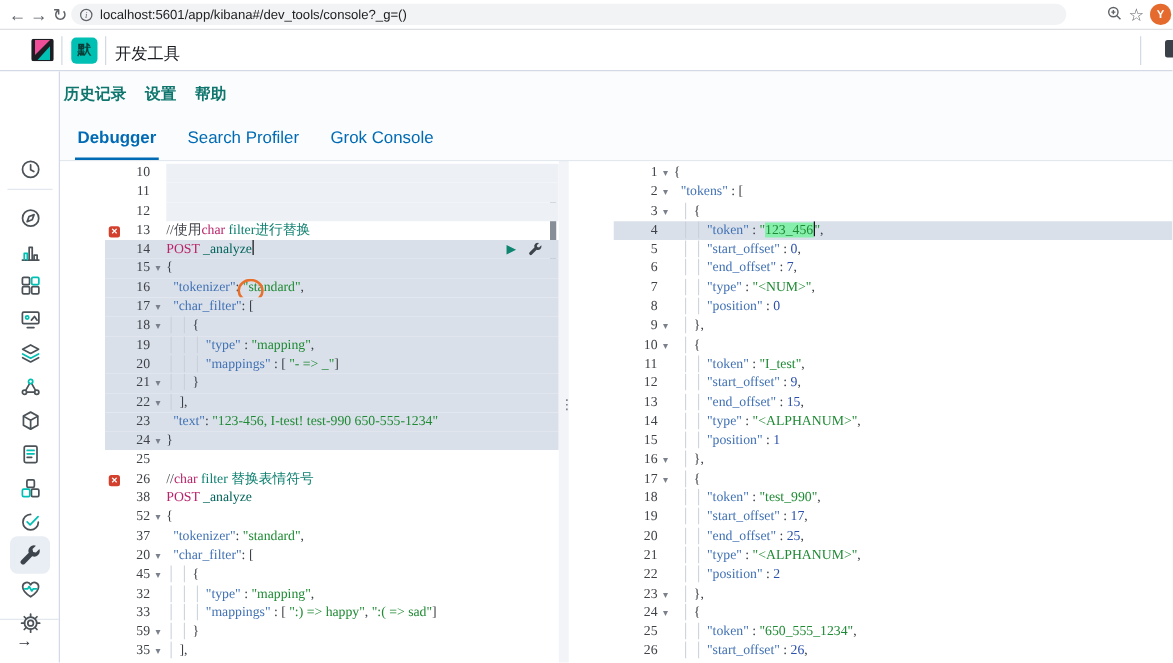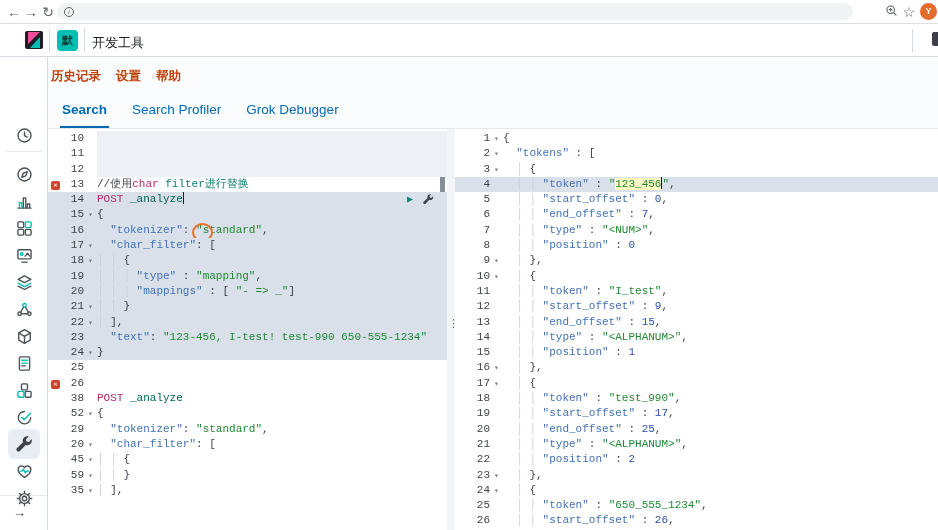--- a/index.html
+++ b/index.html
@@ -44,57 +44,57 @@
   .sb-divider { position:absolute; left:6px; width:36px; height:1px; background:#E3E8EF; }
   .sb-bottom-divider { position:absolute; left:0; top:438px; width:47px; height:1px; background:#E3E8EF; }
   #collapse-btn { position:absolute; left:13px; top:448px; font-size:13px; color:#343741; cursor:pointer; }
   .sb-item svg { display:block; }
 
   
   #devtools-top { position:absolute; left:48px; top:57px; width:890px; height:71px;
     background:#FBFCFD; }
   #dt-menu { position:absolute; left:3px; top:9px; }
   .menu-item { display:inline-block; margin-right:15px; font-size:12.5px; font-weight:600;
-    color:#c2410c; cursor:pointer; }
+    color:#0f766e; cursor:pointer; }
   #dt-tabs { position:absolute; left:12px; top:38px; }
   .tab { display:inline-block; padding:7px 2px 9px 2px; margin-right:21px; font-size:13.5px;
     color:#006BB4; cursor:pointer; }
   .tab.active { border-bottom:2px solid #006BB4; font-weight:600; }
 
   
   #panels { position:absolute; left:48px; top:128px; width:890px; height:402px;
     border-top:1px solid #E3E8EF; background:#F2F4F8; }
   #req-editor { position:absolute; left:0; top:0; width:399px; height:402px;
     background:#fff; overflow:hidden; padding-top:2px; }
   #splitter { position:absolute; left:399px; top:0; width:8px; height:402px;
     cursor:col-resize; }
   #splitter .dots { position:absolute; left:1px; top:188px; font-size:11px; color:#69707D;
     letter-spacing:0; }
   #res-editor { position:absolute; left:407px; top:0; width:483px; height:402px;
     background:#fff; overflow:hidden; padding-top:2px; }
 
   .row { display:flex; height:15.3px; line-height:15.3px; white-space:pre;
-    font-family:Liberation Mono, monospace; font-size:11px; position:relative; }
+    font-family:Liberation Serif, serif; font-size:11px; position:relative;margin-left:36px; }
   .row.hl { background:#DAE0EA; }
   .row.tint .code { background:#EDF1F6; }
   .gut { flex:none; display:flex; }
   #req-editor .gut { width:49px; } #res-editor .gut { width:48px; }
   .errcol { width:13px; padding-left:3px; }
   .errmark { display:inline-block; width:9px; height:9px; margin-top:3px; background:#D4402E;
     border-radius:2px; color:#fff; font-size:6.5px; line-height:9px; text-align:center;
     font-weight:bold; }
   .num { flex:1; text-align:right; color:#3F4247; }
   .fold { width:13px; text-align:center; color:#7A818C; font-size:8px; line-height:15.3px;
     cursor:pointer; }
   .code { flex:1; overflow:hidden; position:relative; }
 
   .tk-cm { color:#43464D; } .tk-kw { color:#B8256B; } .tk-ep { color:#00645A; }
   .tk-tl { color:#0E8070; } .tk-k  { color:#4272B4; } .tk-s  { color:#1F8A34; }
   .tk-n  { color:#2B50AA; } .tk-p  { color:#3B3F46; } .tk-g  { color:#C9CFD9; }
-  .tk-sel { color:#1F8A34; background:#fef9c3; }
+  .tk-sel { color:#1F8A34; background:#86efac; }
   .tk-cur { display:inline-block; width:0; border-left:1.3px solid #15171B; height:12px;
     vertical-align:-2px; }
   .tk-ring { color:#1F8A34; position:relative; }
   .tk-ring::after { content:""; position:absolute; left:-4px; top:-1px; width:17px;
     height:15px; border:2px solid #E8702A; border-radius:50%; }
 
   .row-actions { position:absolute; right:13px; top:0px; display:flex; gap:10px;
     align-items:center; height:15.3px; }
   .play-btn { color:#0E8570; font-size:10px; cursor:pointer; line-height:15px; }
   .wrench-btn { cursor:pointer; display:flex; align-items:center; }
@@ -104,20 +104,21 @@
 </style>
 </head>
 <body>
 
 <div id="browser-bar">
   <span class="nav-btn" style="left:6px;">←</span>
   <span class="nav-btn" style="left:23px;">→</span>
   <span class="nav-btn" style="left:40px;">↻</span>
   <div id="url-pill">
     <span id="info-badge">i</span>
+    <span id="url-text">localhost:5601/app/kibana#/dev_tools/console?_g=()</span>
   </div>
   <span class="nav-btn" id="zoom-btn">
     <svg width="13" height="13" viewBox="0 0 16 16">
         <g fill="none" stroke="#5F6368" stroke-width="1.4">
           <circle cx="7" cy="7" r="4.6"></circle>
           <path d="M10.5 10.5L14 14M5 7h4M7 5v4"></path>
         </g>
       </svg>
   </span>
   <span class="nav-btn" id="star-btn">☆</span>
@@ -277,21 +278,21 @@
           <circle cx="8" cy="8" r="2.1"></circle>
           <circle cx="8" cy="8" r="4.6"></circle>
           <path d="M8 1.2v2.2M8 12.6v2.2M1.2 8h2.2M12.6 8h2.2M3.2 3.2l1.5 1.5M11.3 11.3l1.5 1.5M12.8 3.2l-1.5 1.5M4.7 11.3l-1.5 1.5"></path>
         </g>
       </svg>
     </div>
   </aside>
 
 <div id="devtools-top">
   <nav id="dt-menu"><span class="menu-item">历史记录</span><span class="menu-item">设置</span><span class="menu-item">帮助</span></nav>
-  <div id="dt-tabs"><span class="tab active">Search</span><span class="tab">Search Profiler</span><span class="tab">Grok Debugger</span></div>
+  <div id="dt-tabs"><span class="tab active">Debugger</span><span class="tab">Search Profiler</span><span class="tab">Grok Console</span></div>
 </div>
 
 <div id="panels">
   <div id="req-editor">
     <div id="left-scrollbar"></div>
   <div class="row tint"><div class="gut"><span class="errcol"></span><span class="num">10</span><span class="fold"></span></div><div class="code"></div></div>
       <div class="row tint"><div class="gut"><span class="errcol"></span><span class="num">11</span><span class="fold"></span></div><div class="code"></div></div>
       <div class="row tint"><div class="gut"><span class="errcol"></span><span class="num">12</span><span class="fold"></span></div><div class="code"></div></div>
       <div class="row"><div class="gut"><span class="errcol"><span class="errmark">✕</span></span><span class="num">13</span><span class="fold"></span></div><div class="code"><span class="tk-cm">//使用</span><span class="tk-kw">char</span><span class="tk-tl"> filter进行替换</span></div></div>
       <div class="row hl"><div class="gut"><span class="errcol"></span><span class="num">14</span><span class="fold"></span></div><div class="code"><span class="tk-kw">POST</span><span class="tk-ep"> _analyze</span><span class="tk-cur"></span></div><div class="row-actions"><span class="play-btn">▶</span><span class="wrench-btn"><svg width="11" height="11" viewBox="0 0 16 16">
@@ -301,26 +302,28 @@
       <div class="row hl"><div class="gut"><span class="errcol"></span><span class="num">16</span><span class="fold"></span></div><div class="code"><span class="tk-p">  </span><span class="tk-k">"tokenizer"</span><span class="tk-p">: </span><span class="tk-ring">"s</span><span class="tk-s">tandard"</span><span class="tk-p">,</span></div></div>
       <div class="row hl"><div class="gut"><span class="errcol"></span><span class="num">17</span><span class="fold">▾</span></div><div class="code"><span class="tk-p">  </span><span class="tk-k">"char_filter"</span><span class="tk-p">: [</span></div></div>
       <div class="row hl"><div class="gut"><span class="errcol"></span><span class="num">18</span><span class="fold">▾</span></div><div class="code"><span class="tk-g">│ │ </span><span class="tk-p">{</span></div></div>
       <div class="row hl"><div class="gut"><span class="errcol"></span><span class="num">19</span><span class="fold"></span></div><div class="code"><span class="tk-g">│ │ │ </span><span class="tk-k">"type"</span><span class="tk-p"> : </span><span class="tk-s">"mapping"</span><span class="tk-p">,</span></div></div>
       <div class="row hl"><div class="gut"><span class="errcol"></span><span class="num">20</span><span class="fold"></span></div><div class="code"><span class="tk-g">│ │ │ </span><span class="tk-k">"mappings"</span><span class="tk-p"> : [ </span><span class="tk-s">"- =&gt; _"</span><span class="tk-p">]</span></div></div>
       <div class="row hl"><div class="gut"><span class="errcol"></span><span class="num">21</span><span class="fold">▾</span></div><div class="code"><span class="tk-g">│ │ </span><span class="tk-p">}</span></div></div>
       <div class="row hl"><div class="gut"><span class="errcol"></span><span class="num">22</span><span class="fold">▾</span></div><div class="code"><span class="tk-g">│ </span><span class="tk-p">],</span></div></div>
       <div class="row hl"><div class="gut"><span class="errcol"></span><span class="num">23</span><span class="fold"></span></div><div class="code"><span class="tk-p">  </span><span class="tk-k">"text"</span><span class="tk-p">: </span><span class="tk-s">"123-456, I-test! test-990 650-555-1234"</span></div></div>
       <div class="row hl"><div class="gut"><span class="errcol"></span><span class="num">24</span><span class="fold">▾</span></div><div class="code"><span class="tk-p">}</span></div></div>
       <div class="row"><div class="gut"><span class="errcol"></span><span class="num">25</span><span class="fold"></span></div><div class="code"></div></div>
-      <div class="row"><div class="gut"><span class="errcol"><span class="errmark">✕</span></span><span class="num">26</span><span class="fold"></span></div></div>
+      <div class="row"><div class="gut"><span class="errcol"><span class="errmark">✕</span></span><span class="num">26</span><span class="fold"></span></div><div class="code"><span class="tk-cm">//</span><span class="tk-kw">char</span><span class="tk-tl"> filter 替换表情符号</span></div></div>
       <div class="row"><div class="gut"><span class="errcol"></span><span class="num">38</span><span class="fold"></span></div><div class="code"><span class="tk-kw">POST</span><span class="tk-ep"> _analyze</span></div></div>
       <div class="row"><div class="gut"><span class="errcol"></span><span class="num">52</span><span class="fold">▾</span></div><div class="code"><span class="tk-p">{</span></div></div>
-      <div class="row"><div class="gut"><span class="errcol"></span><span class="num">29</span><span class="fold"></span></div><div class="code"><span class="tk-p">  </span><span class="tk-k">"tokenizer"</span><span class="tk-p">: </span><span class="tk-s">"standard"</span><span class="tk-p">,</span></div></div>
+      <div class="row"><div class="gut"><span class="errcol"></span><span class="num">37</span><span class="fold"></span></div><div class="code"><span class="tk-p">  </span><span class="tk-k">"tokenizer"</span><span class="tk-p">: </span><span class="tk-s">"standard"</span><span class="tk-p">,</span></div></div>
       <div class="row"><div class="gut"><span class="errcol"></span><span class="num">20</span><span class="fold">▾</span></div><div class="code"><span class="tk-p">  </span><span class="tk-k">"char_filter"</span><span class="tk-p">: [</span></div></div>
       <div class="row"><div class="gut"><span class="errcol"></span><span class="num">45</span><span class="fold">▾</span></div><div class="code"><span class="tk-g">│ │ </span><span class="tk-p">{</span></div></div>
+      <div class="row"><div class="gut"><span class="errcol"></span><span class="num">32</span><span class="fold"></span></div><div class="code"><span class="tk-g">│ │ │ </span><span class="tk-k">"type"</span><span class="tk-p"> : </span><span class="tk-s">"mapping"</span><span class="tk-p">,</span></div></div>
+      <div class="row"><div class="gut"><span class="errcol"></span><span class="num">33</span><span class="fold"></span></div><div class="code"><span class="tk-g">│ │ │ </span><span class="tk-k">"mappings"</span><span class="tk-p"> : [ </span><span class="tk-s">":) =&gt; happy"</span><span class="tk-p">, </span><span class="tk-s">":( =&gt; sad"</span><span class="tk-p">]</span></div></div>
       <div class="row"><div class="gut"><span class="errcol"></span><span class="num">59</span><span class="fold">▾</span></div><div class="code"><span class="tk-g">│ │ </span><span class="tk-p">}</span></div></div>
       <div class="row"><div class="gut"><span class="errcol"></span><span class="num">35</span><span class="fold">▾</span></div><div class="code"><span class="tk-g">│ </span><span class="tk-p">],</span></div></div>
     </div>
   <div id="splitter">
     <span class="dots">⋮</span>
   </div>
   <div id="res-editor">
       <div class="row"><div class="gut"><span class="num">1</span><span class="fold">▾</span></div><div class="code"><span class="tk-p">{</span></div></div>
       <div class="row"><div class="gut"><span class="num">2</span><span class="fold">▾</span></div><div class="code"><span class="tk-p">  </span><span class="tk-k">"tokens"</span><span class="tk-p"> : [</span></div></div>
       <div class="row"><div class="gut"><span class="num">3</span><span class="fold">▾</span></div><div class="code"><span class="tk-g">  │ </span><span class="tk-p">{</span></div></div>

